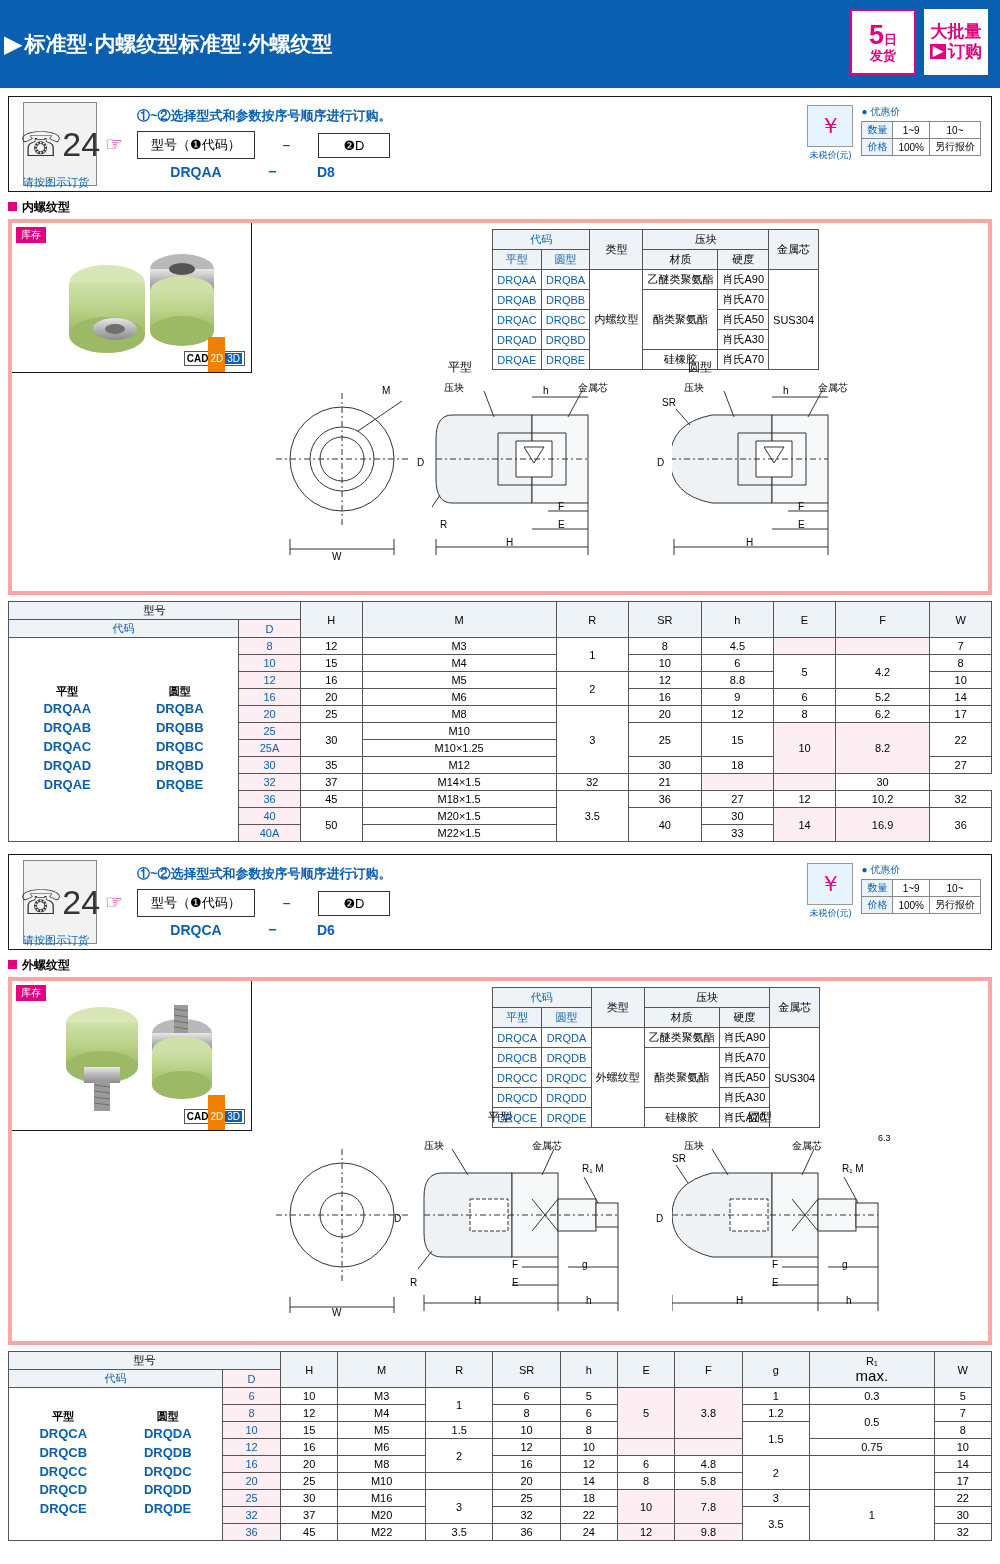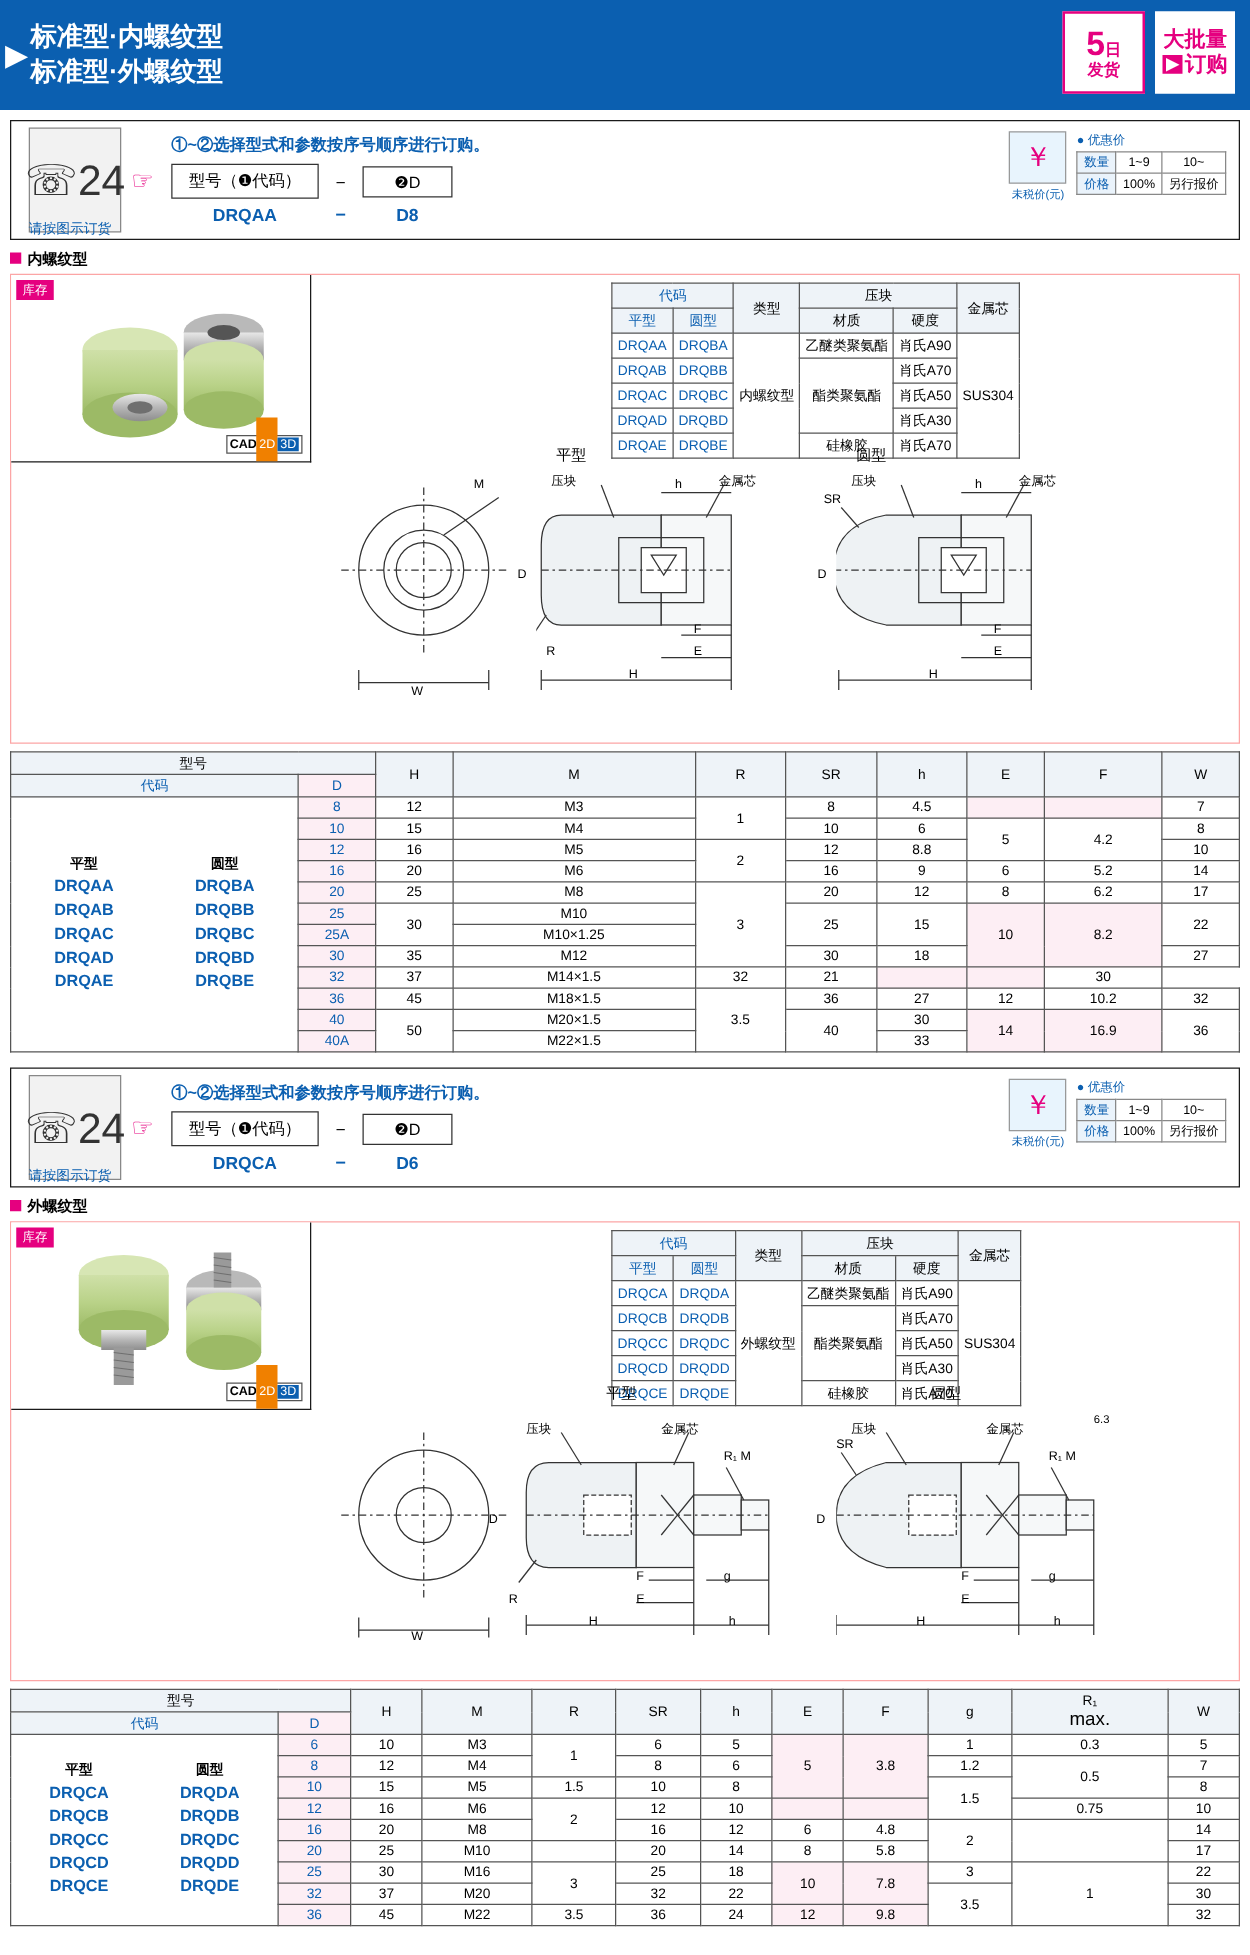--- a/index.html
+++ b/index.html
@@ -15,21 +15,21 @@
   
   .hdr {
     height:88px; background:#0b5fb0; position:relative; color:#fff;
     display:flex; align-items:center;
   }
   .hdr-title {
     font-size:30px; font-weight:bold; margin-left:22px; letter-spacing:1px;
     white-space:nowrap;
   }
   .hdr-arrow { font-size:24px; margin:0 2px 0 4px; }
-  .hdr-sub { display:flex; flex-direction:column; font-size:21px; font-weight:bold; line-height:1.35; }
+  .hdr-sub { display:flex; flex-direction:row; font-size:21px; font-weight:bold; line-height:1.35; }
   .hdr-right { position:absolute; right:12px; top:9px; display:flex; gap:8px; align-items:flex-start;}
   .badge5 {
     background:#fff; border:2px solid #e5007f; color:#e5007f; width:66px; height:66px;
     display:flex; flex-direction:column; align-items:center; justify-content:center;
     line-height:1.05;
   }
   .badge5 .b5n { font-size:27px; font-weight:bold; }
   .badge5 .b5t { font-size:13px; font-weight:bold; }
   .badgeLot { color:#e5007f; display:flex; flex-direction:column; align-items:center; justify-content:center;
      font-size:17px; font-weight:bold; line-height:1.15; background:#fff; height:66px; padding:0 6px;}
@@ -43,21 +43,21 @@
   }
   .phone-ico {
     width:74px; height:84px; margin-left:14px; border:1px solid #888; background:#f2f2f2;
     display:flex; align-items:center; justify-content:center; font-size:34px; color:#333;
     position:relative;
   }
   .phone-cap { position:absolute; left:14px; top:78px; font-size:11px; color:#0b5fb0; }
   .hand { font-size:20px; color:#e5007f; margin:0 10px 0 8px; }
   .order-mid { margin-left:4px; }
   .order-line1 { font-size:13px; color:#0b5fb0; font-weight:bold; margin-bottom:6px; }
-  .codeboxes { display:flex; align-items:center; gap:10px; }
+  .codeboxes { display:flex; align-items:center; gap:24px; }
   .cbox { border:1px solid #333; padding:4px 12px; font-size:13px; min-width:118px; text-align:center; background:#fff;}
   .cbox2 { border:1px solid #333; padding:4px 18px; font-size:13px; min-width:72px; text-align:center; background:#fff;}
   .dash { font-size:15px; }
   .exline { display:flex; align-items:center; gap:10px; margin-top:3px; color:#0b5fb0; font-weight:bold; font-size:14px;}
   .exline .e1 { min-width:118px; text-align:center; }
   .exline .e2 { min-width:72px; text-align:center; }
   .price-block { position:absolute; right:10px; top:8px; display:flex; gap:8px; align-items:flex-start;}
   .yen { width:46px; height:42px; border:1px solid #999; background:#e8f4fd; color:#e5007f; font-size:22px;
          display:flex; align-items:center; justify-content:center; }
   .yen-cap { font-size:9px; color:#0b5fb0; text-align:center; margin-top:2px; }
@@ -65,21 +65,21 @@
   .ptab td { border:1px solid #888; padding:1px 5px; text-align:center; }
   .ptab .lbl { background:#eaf3fb; color:#0b5fb0; }
   .youhui { color:#0b5fb0; font-size:10px; margin-bottom:2px; }
   .bluedot { color:#0b5fb0; }
 
   
   .seclabel { margin:7px 0 3px 8px; font-size:12px; font-weight:bold; }
   .seclabel .sq { display:inline-block; width:9px; height:9px; background:#e5007f; margin-right:5px; }
 
   
-  .panel { margin:0 8px; border:1px solid #fca5a5; position:relative; }
+  .panel { margin:0 8px; border:4px solid #fca5a5; position:relative; }
   .photo {
     width:240px; height:150px; border-right:1px solid #1a1a1a; border-bottom:1px solid #1a1a1a;
     background:#ffffff; position:relative; overflow:hidden;
   }
   .kucun { position:absolute; left:4px; top:4px; background:#e5007f; color:#fff; font-size:10px; padding:1px 5px; z-index:3;}
   .cadbtn { position:absolute; right:6px; bottom:6px; font-size:10px; border:1px solid #555; background:#fff; padding:1px 2px;}
   .cadbtn b { color:#000; }
   .cadbtn .or { background:#f08000; color:#fff; padding:16px 2px; }
   .cadbtn .bl { background:#0b5fb0; color:#fff; padding:0 2px; }
 

